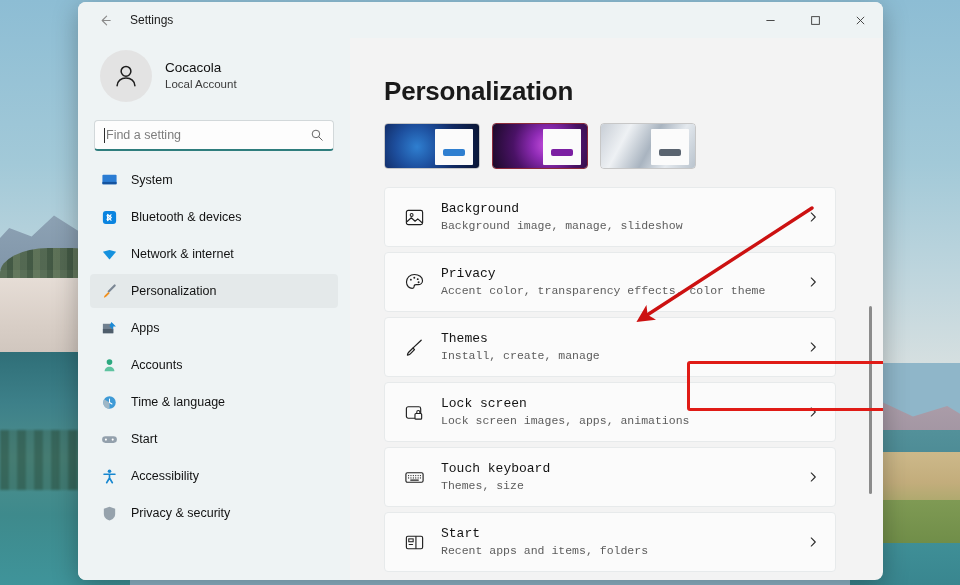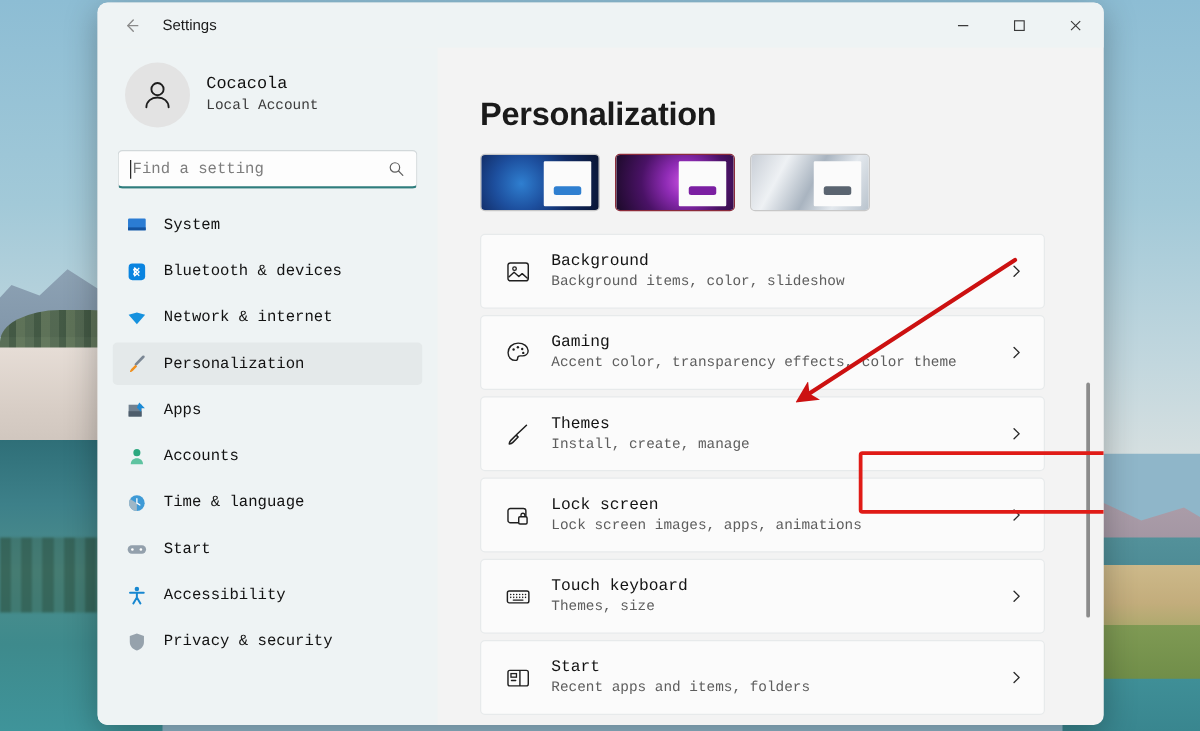--- a/index.html
+++ b/index.html
@@ -98,21 +98,21 @@
   }
 
   
   .win-body { flex: 1; display: flex; min-height: 0; position: relative; }
 
   
   .sidebar {
     width: 272px; flex: 0 0 272px;
     background: #eef3f4;
     padding: 0 12px;
-    display: flex; flex-direction: column; font-family: Liberation Mono, monospace;
+    display: flex; flex-direction: column;
   }
   .account {
     display: flex; align-items: center; gap: 13px;
     padding: 12px 0 14px 10px;
   }
   .avatar {
     width: 52px; height: 52px; border-radius: 50%;
     background: #e3e3e3;
     display: flex; align-items: center; justify-content: center;
     color: #1d1d1d;
@@ -450,41 +450,41 @@
         <div class="row">
           <span class="row-ico">
             <svg width="21" height="21" viewBox="0 0 22 22">
               <rect x="2.5" y="3.5" width="17" height="15" rx="2" fill="none" stroke="currentColor" stroke-width="1.2"></rect>
               <circle cx="8" cy="8.3" r="1.5" fill="none" stroke="currentColor" stroke-width="1.1"></circle>
               <path d="M3 15.5l4.6-4.2 4 3.6 2.8-2.4 4.6 4" fill="none" stroke="currentColor" stroke-width="1.2" stroke-linejoin="round"></path>
             </svg>
           </span>
           <div class="row-text">
             <div class="row-title">Background</div>
-            <div class="row-sub">Background items, color, slideshow</div>
+            <div class="row-sub">Background image, manage, slideshow</div>
           </div>
           <span class="chev">
             <svg width="14" height="14" viewBox="0 0 16 16">
               <path d="M6 3.4 10.6 8 6 12.6" fill="none" stroke="currentColor" stroke-width="1.25" stroke-linecap="round" stroke-linejoin="round"></path>
             </svg>
           </span>
         </div>
 
         <div class="row">
           <span class="row-ico">
             <svg width="21" height="21" viewBox="0 0 22 22">
               <path d="M11 2.6c-4.8 0-8.4 3.5-8.4 8 0 4.2 3 6.5 6 6.5 1.5 0 2-1 2-1.9 0-1.4 1-1.9 2.1-1.9h2.1c2.4 0 4.6-1.6 4.6-4.2 0-3.6-3.6-6.5-8.4-6.5z" fill="none" stroke="currentColor" stroke-width="1.2"></path>
               <circle cx="7.2" cy="8" r="1" fill="currentColor"></circle>
               <circle cx="10.8" cy="6.1" r="1" fill="currentColor"></circle>
               <circle cx="14.4" cy="7.5" r="1" fill="currentColor"></circle>
               <circle cx="15.3" cy="10.8" r="1" fill="currentColor"></circle>
             </svg>
           </span>
           <div class="row-text">
-            <div class="row-title">Gaming</div>
+            <div class="row-title">Privacy</div>
             <div class="row-sub">Accent color, transparency effects, color theme</div>
           </div>
           <span class="chev">
             <svg width="14" height="14" viewBox="0 0 16 16">
               <path d="M6 3.4 10.6 8 6 12.6" fill="none" stroke="currentColor" stroke-width="1.25" stroke-linecap="round" stroke-linejoin="round"></path>
             </svg>
           </span>
         </div>
 
         <div class="row">

